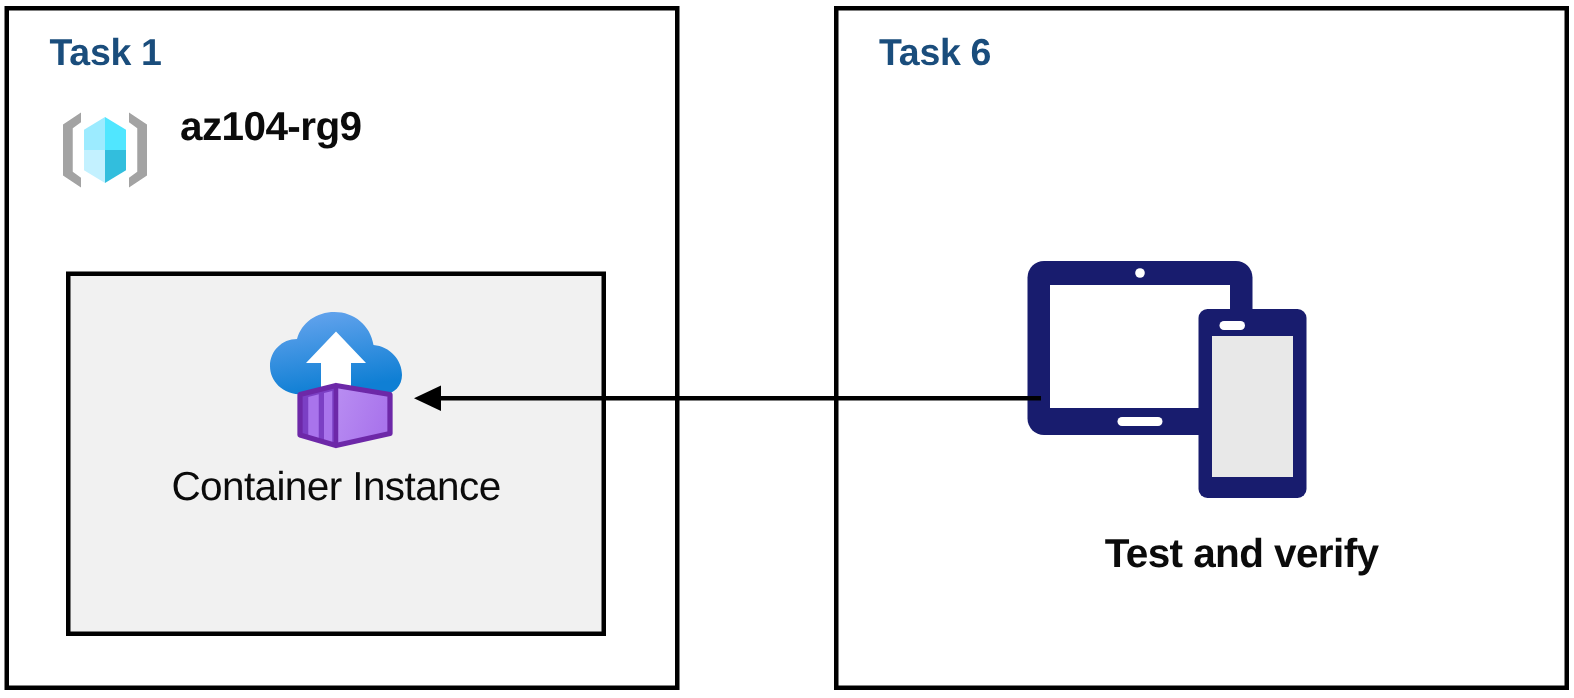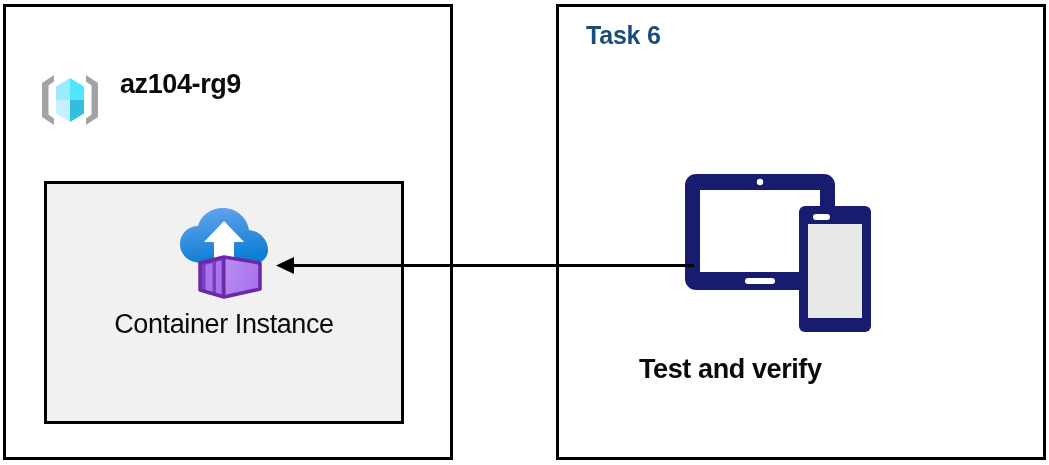--- a/index.html
+++ b/index.html
@@ -90,21 +90,21 @@
     position: absolute;
     left: 120px;
     top: 155px;
   }
   #devices-icon { display: block; }
   #test-verify-label {
     position: absolute;
     left: -40px;
     width: 280px;
     top: 192px;
-    text-align: left;
+    text-align: right;
     font-size: 27px;
     font-weight: bold;
     color: #0b0b0b;
     letter-spacing: -0.4px;
     white-space: nowrap;
   }
 
   
   #connector-arrow {
     position: absolute;
@@ -113,20 +113,21 @@
     pointer-events: none;
   }
 </style>
 </head>
 <body>
 
 <div id="canvas">
 
   <div id="task1-panel" class="task-panel">
 
+    <div class="task-title">Task 1</div>
 
     <div id="resource-group-row">
 
       <span>
         <svg width="72" height="62" viewBox="0 0 72 62">
 
           <path d="M20 6 L8 14 L8 48 L20 56 L20 49.5 L14.5 45.5 L14.5 16.5 L20 12.5 Z" fill="#a3a3a3"></path>
 
           <path d="M52 6 L64 14 L64 48 L52 56 L52 49.5 L57.5 45.5 L57.5 16.5 L52 12.5 Z" fill="#a3a3a3"></path>
 

